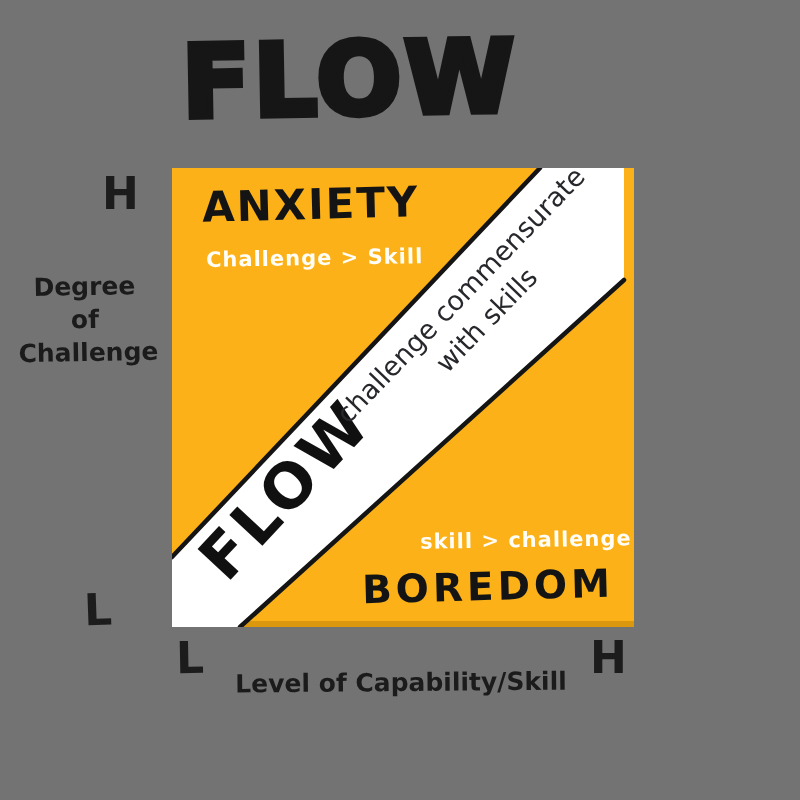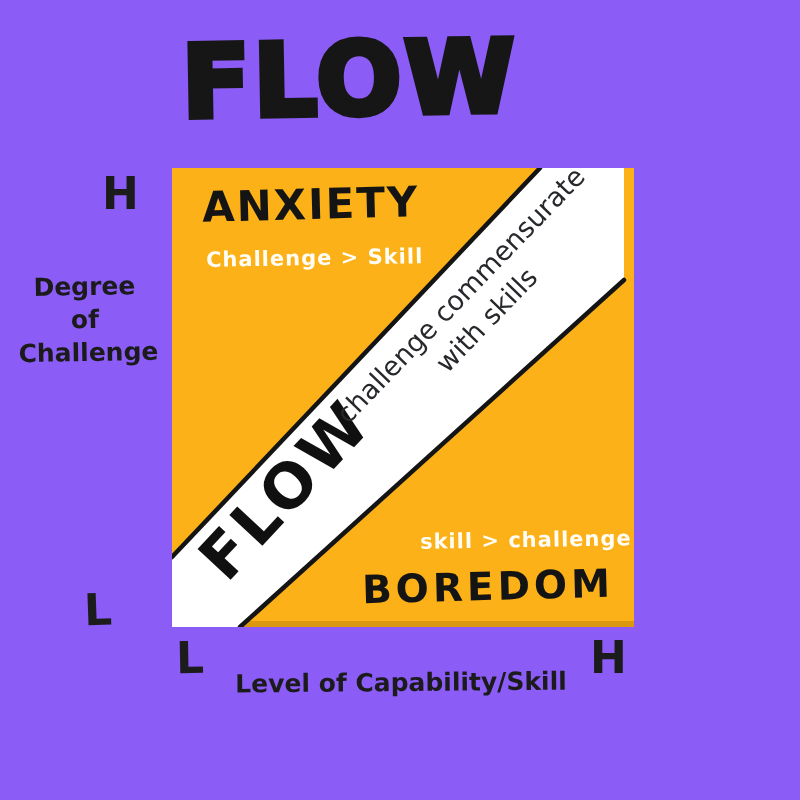--- a/index.html
+++ b/index.html
@@ -1,19 +1,19 @@
 <!DOCTYPE html>
 <html><head>
 <meta charset="utf-8">
 <style>
   html,body{margin:0;padding:0;}
   .canvas{
     position:relative;
     width:800px;height:800px;
-    background:#8b5cf6;
+    background:#737373;
     overflow:hidden;
     font-family:"DejaVu Sans", sans-serif;
     color:#1b1b1b;
   }
   
   .big-title{
     position:absolute;left:182px;top:30px;
     font-size:100px;line-height:1;font-weight:900;
     letter-spacing:3px;color:#161616;
     -webkit-text-stroke:6px #161616;

